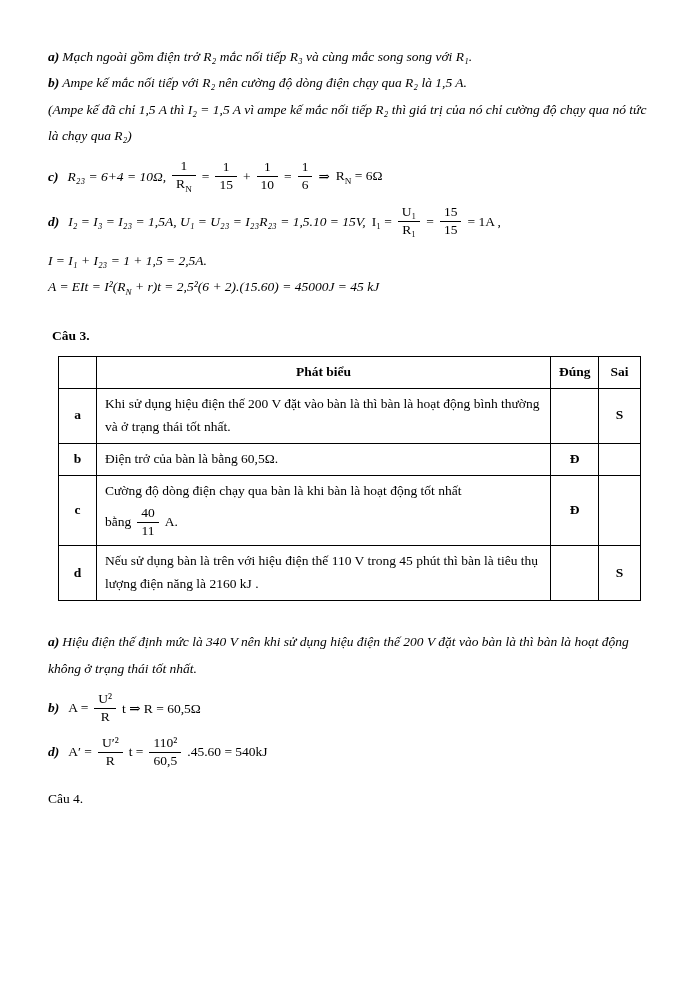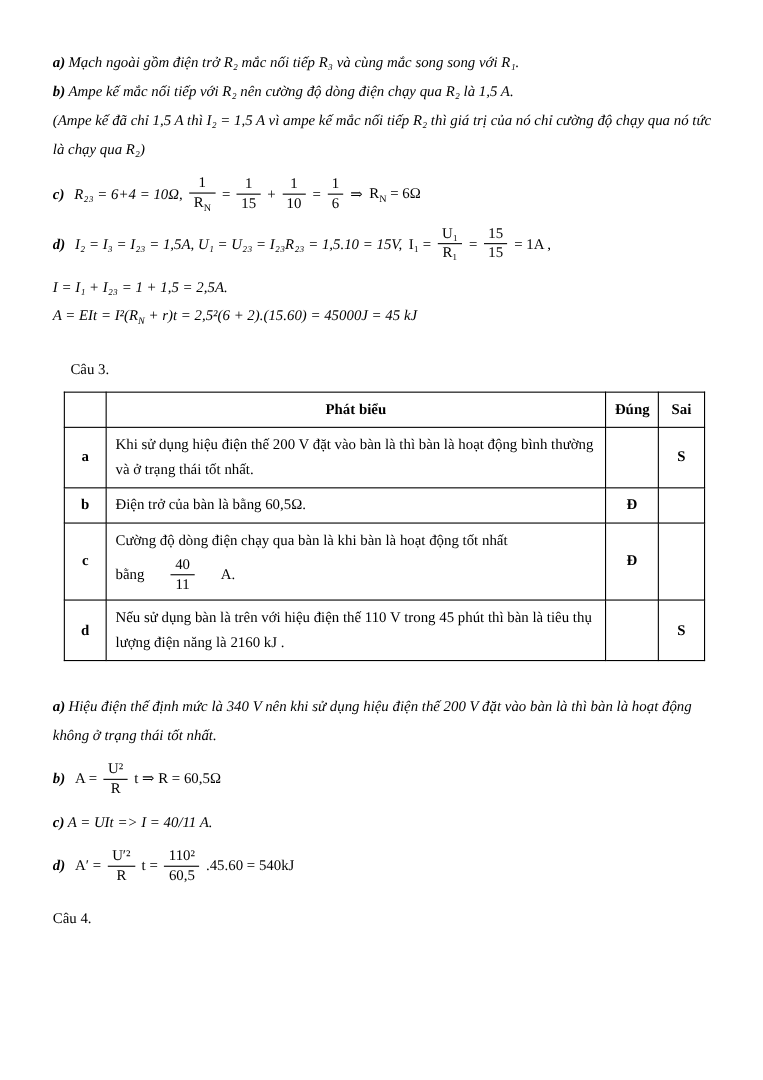--- a/index.html
+++ b/index.html
@@ -10,32 +10,32 @@
   }
   .page{padding:44px 44px 0 48px}
   .para{font-style:italic;line-height:1.95;margin:0}
   .plabel{font-weight:bold;font-style:italic;margin-right:3px}
   .fline{display:flex;align-items:center;gap:6px;margin:9px 0;flex-wrap:wrap}
   .it{font-style:italic}
   .frac{display:inline-block;text-align:center;vertical-align:middle;line-height:1.25;font-style:normal}
   .frac .num{display:block;border-bottom:1px solid #000;padding:0 4px}
   .frac .den{display:block;padding:0 4px}
   sub{font-size:0.68em}
-  .heading{font-weight:normal;font-style:normal;margin:26px 16px 12px}
+  .heading{font-weight:bold;font-style:normal;margin:26px 4px 12px}
   .heading2{font-weight:normal;font-style:normal;margin:22px 0 0}
   table{border-collapse:collapse;margin:6px 0 16px 10px;width:582px;table-layout:fixed}
   th,td{border:1px solid #000;padding:4px 8px;vertical-align:middle;line-height:1.7}
   th{font-weight:bold;text-align:center}
   col.c-key{width:38px}
   col.c-stmt{width:454px}
   col.c-dung{width:48px}
   col.c-sai{width:42px}
   td.key{font-weight:bold;text-align:center}
   td.mark{font-weight:bold;text-align:center}
-  .stmt-line2{display:flex;align-items:center;gap:24px;margin:2px 0}
+  .stmt-line2{display:flex;align-items:center;gap:6px;margin:2px 0}
   .after-table{margin-top:28px}
 </style>
 </head>
 <body>
 
 <div class="page">
 
   <p class="para">
     <span class="plabel">a)</span><span>Mạch ngoài gồm điện trở R₂ mắc nối tiếp R₃ và cùng mắc song song với R₁.</span>
   </p>
@@ -155,23 +155,20 @@
   <div class="fline">
     <span class="plabel">b)</span>
     <span>A =</span>
     <span class="frac">
       <span class="num">U²</span>
       <span class="den">R</span>
     </span>
     <span>t ⇒ R = 60,5Ω</span>
   </div>
 
-  <p class="para">
-    <span class="plabel">c)</span><span>A = UIt =&gt; I = 40/11 A.</span>
-  </p>
 
   <div class="fline">
     <span class="plabel">d)</span>
     <span>A′ =</span>
     <span class="frac">
       <span class="num">U′²</span>
       <span class="den">R</span>
     </span>
     <span>t =</span>
     <span class="frac">

